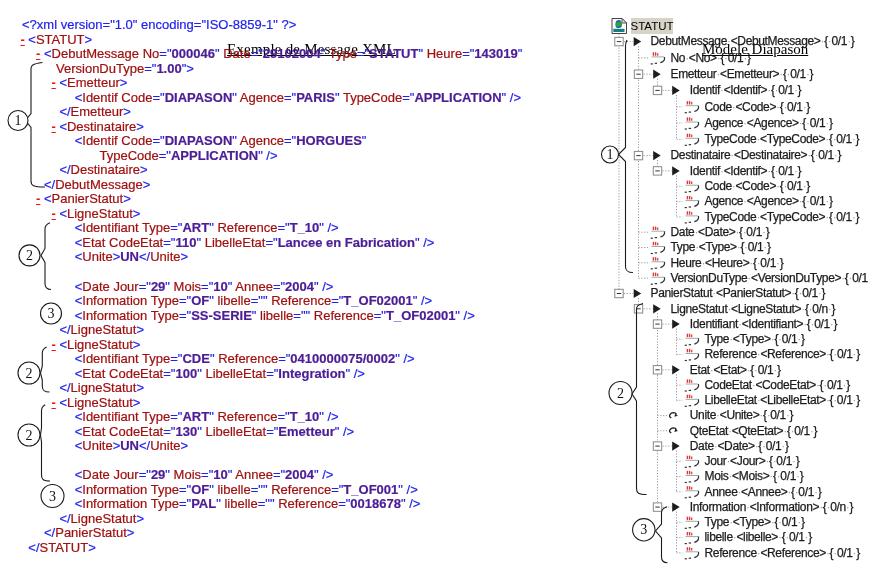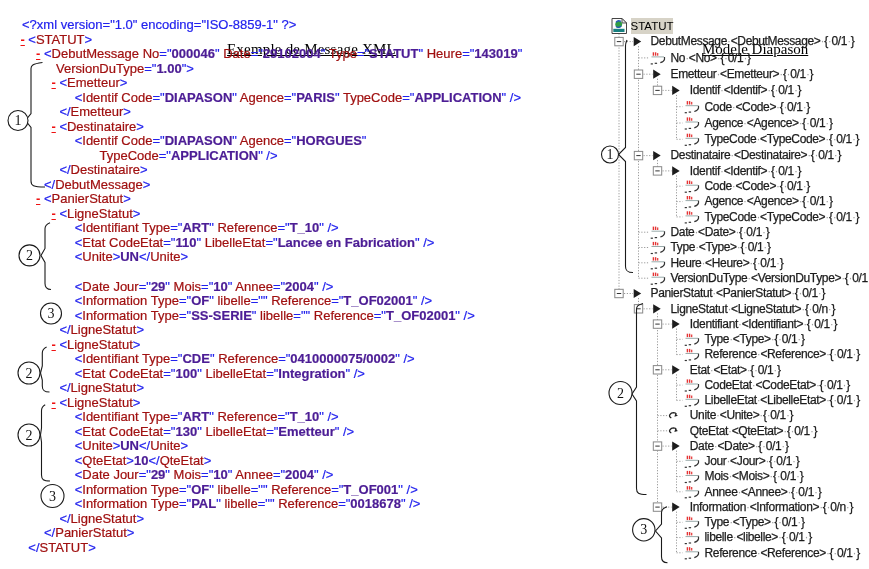--- a/index.html
+++ b/index.html
@@ -50,21 +50,20 @@
 <div class="xl" style="left:59.4px;top:337.5px"><span class="m">&lt;</span><span class="e">LigneStatut</span><span class="m">&gt;</span></div>
 <div class="dash" style="left:51.5px;top:337.5px">-</div>
 <div class="xl" style="left:74.7px;top:352.1px"><span class="m">&lt;</span><span class="e">Identifiant</span> <span class="e">Type</span><span class="m">="</span><span class="v">CDE</span><span class="m">"</span> <span class="e">Reference</span><span class="m">="</span><span class="v">0410000075/0002</span><span class="m">"</span><span class="m"> /&gt;</span></div>
 <div class="xl" style="left:74.7px;top:366.6px"><span class="m">&lt;</span><span class="e">Etat</span> <span class="e">CodeEtat</span><span class="m">="</span><span class="v">100</span><span class="m">"</span> <span class="e">LibelleEtat</span><span class="m">="</span><span class="v">Integration</span><span class="m">"</span><span class="m"> /&gt;</span></div>
 <div class="xl" style="left:59.4px;top:381.1px"><span class="m">&lt;/</span><span class="e">LigneStatut</span><span class="m">&gt;</span></div>
 <div class="xl" style="left:59.4px;top:395.6px"><span class="m">&lt;</span><span class="e">LigneStatut</span><span class="m">&gt;</span></div>
 <div class="dash" style="left:51.5px;top:395.6px">-</div>
 <div class="xl" style="left:74.7px;top:410.1px"><span class="m">&lt;</span><span class="e">Identifiant</span> <span class="e">Type</span><span class="m">="</span><span class="v">ART</span><span class="m">"</span> <span class="e">Reference</span><span class="m">="</span><span class="v">T_10</span><span class="m">"</span><span class="m"> /&gt;</span></div>
 <div class="xl" style="left:74.7px;top:424.7px"><span class="m">&lt;</span><span class="e">Etat</span> <span class="e">CodeEtat</span><span class="m">="</span><span class="v">130</span><span class="m">"</span> <span class="e">LibelleEtat</span><span class="m">="</span><span class="v">Emetteur</span><span class="m">"</span><span class="m"> /&gt;</span></div>
 <div class="xl" style="left:74.7px;top:439.2px"><span class="m">&lt;</span><span class="e">Unite</span><span class="m">&gt;</span><span class="v">UN</span><span class="m">&lt;/</span><span class="e">Unite</span><span class="m">&gt;</span></div>
-<div class="xl" style="left:74.7px;top:453.7px"><span class="m">&lt;</span><span class="e">QteEtat</span><span class="m">&gt;</span><span class="v">10</span><span class="m">&lt;/</span><span class="e">QteEtat</span><span class="m">&gt;</span></div>
 <div class="xl" style="left:74.7px;top:468.2px"><span class="m">&lt;</span><span class="e">Date</span> <span class="e">Jour</span><span class="m">="</span><span class="v">29</span><span class="m">"</span> <span class="e">Mois</span><span class="m">="</span><span class="v">10</span><span class="m">"</span> <span class="e">Annee</span><span class="m">="</span><span class="v">2004</span><span class="m">"</span><span class="m"> /&gt;</span></div>
 <div class="xl" style="left:74.7px;top:482.7px"><span class="m">&lt;</span><span class="e">Information</span> <span class="e">Type</span><span class="m">="</span><span class="v">OF</span><span class="m">"</span> <span class="e">libelle</span><span class="m">="</span><span class="v"></span><span class="m">"</span> <span class="e">Reference</span><span class="m">="</span><span class="v">T_OF001</span><span class="m">"</span><span class="m"> /&gt;</span></div>
 <div class="xl" style="left:74.7px;top:497.3px"><span class="m">&lt;</span><span class="e">Information</span> <span class="e">Type</span><span class="m">="</span><span class="v">PAL</span><span class="m">"</span> <span class="e">libelle</span><span class="m">="</span><span class="v"></span><span class="m">"</span> <span class="e">Reference</span><span class="m">="</span><span class="v">0018678</span><span class="m">"</span><span class="m"> /&gt;</span></div>
 <div class="xl" style="left:59.4px;top:511.8px"><span class="m">&lt;/</span><span class="e">LigneStatut</span><span class="m">&gt;</span></div>
 <div class="xl" style="left:44.0px;top:526.3px"><span class="m">&lt;/</span><span class="e">PanierStatut</span><span class="m">&gt;</span></div>
 <div class="xl" style="left:28.3px;top:540.8px"><span class="m">&lt;/</span><span class="e">STATUT</span><span class="m">&gt;</span></div>
 <div class="statut">STATUT</div>
 <div class="tl" style="left:650.5px;top:34.4px">DebutMessage<span class="sp">·</span>&lt;DebutMessage&gt;<span class="sp">·</span>{<span class="sp">·</span>0/1<span class="sp">·</span>}</div>
 <div class="tl" style="left:670.5px;top:50.7px">No<span class="sp">·</span>&lt;No&gt;<span class="sp">·</span>{<span class="sp">·</span>0/1<span class="sp">·</span>}</div>
 <div class="tl" style="left:670.5px;top:67.0px">Emetteur<span class="sp">·</span>&lt;Emetteur&gt;<span class="sp">·</span>{<span class="sp">·</span>0/1<span class="sp">·</span>}</div>

